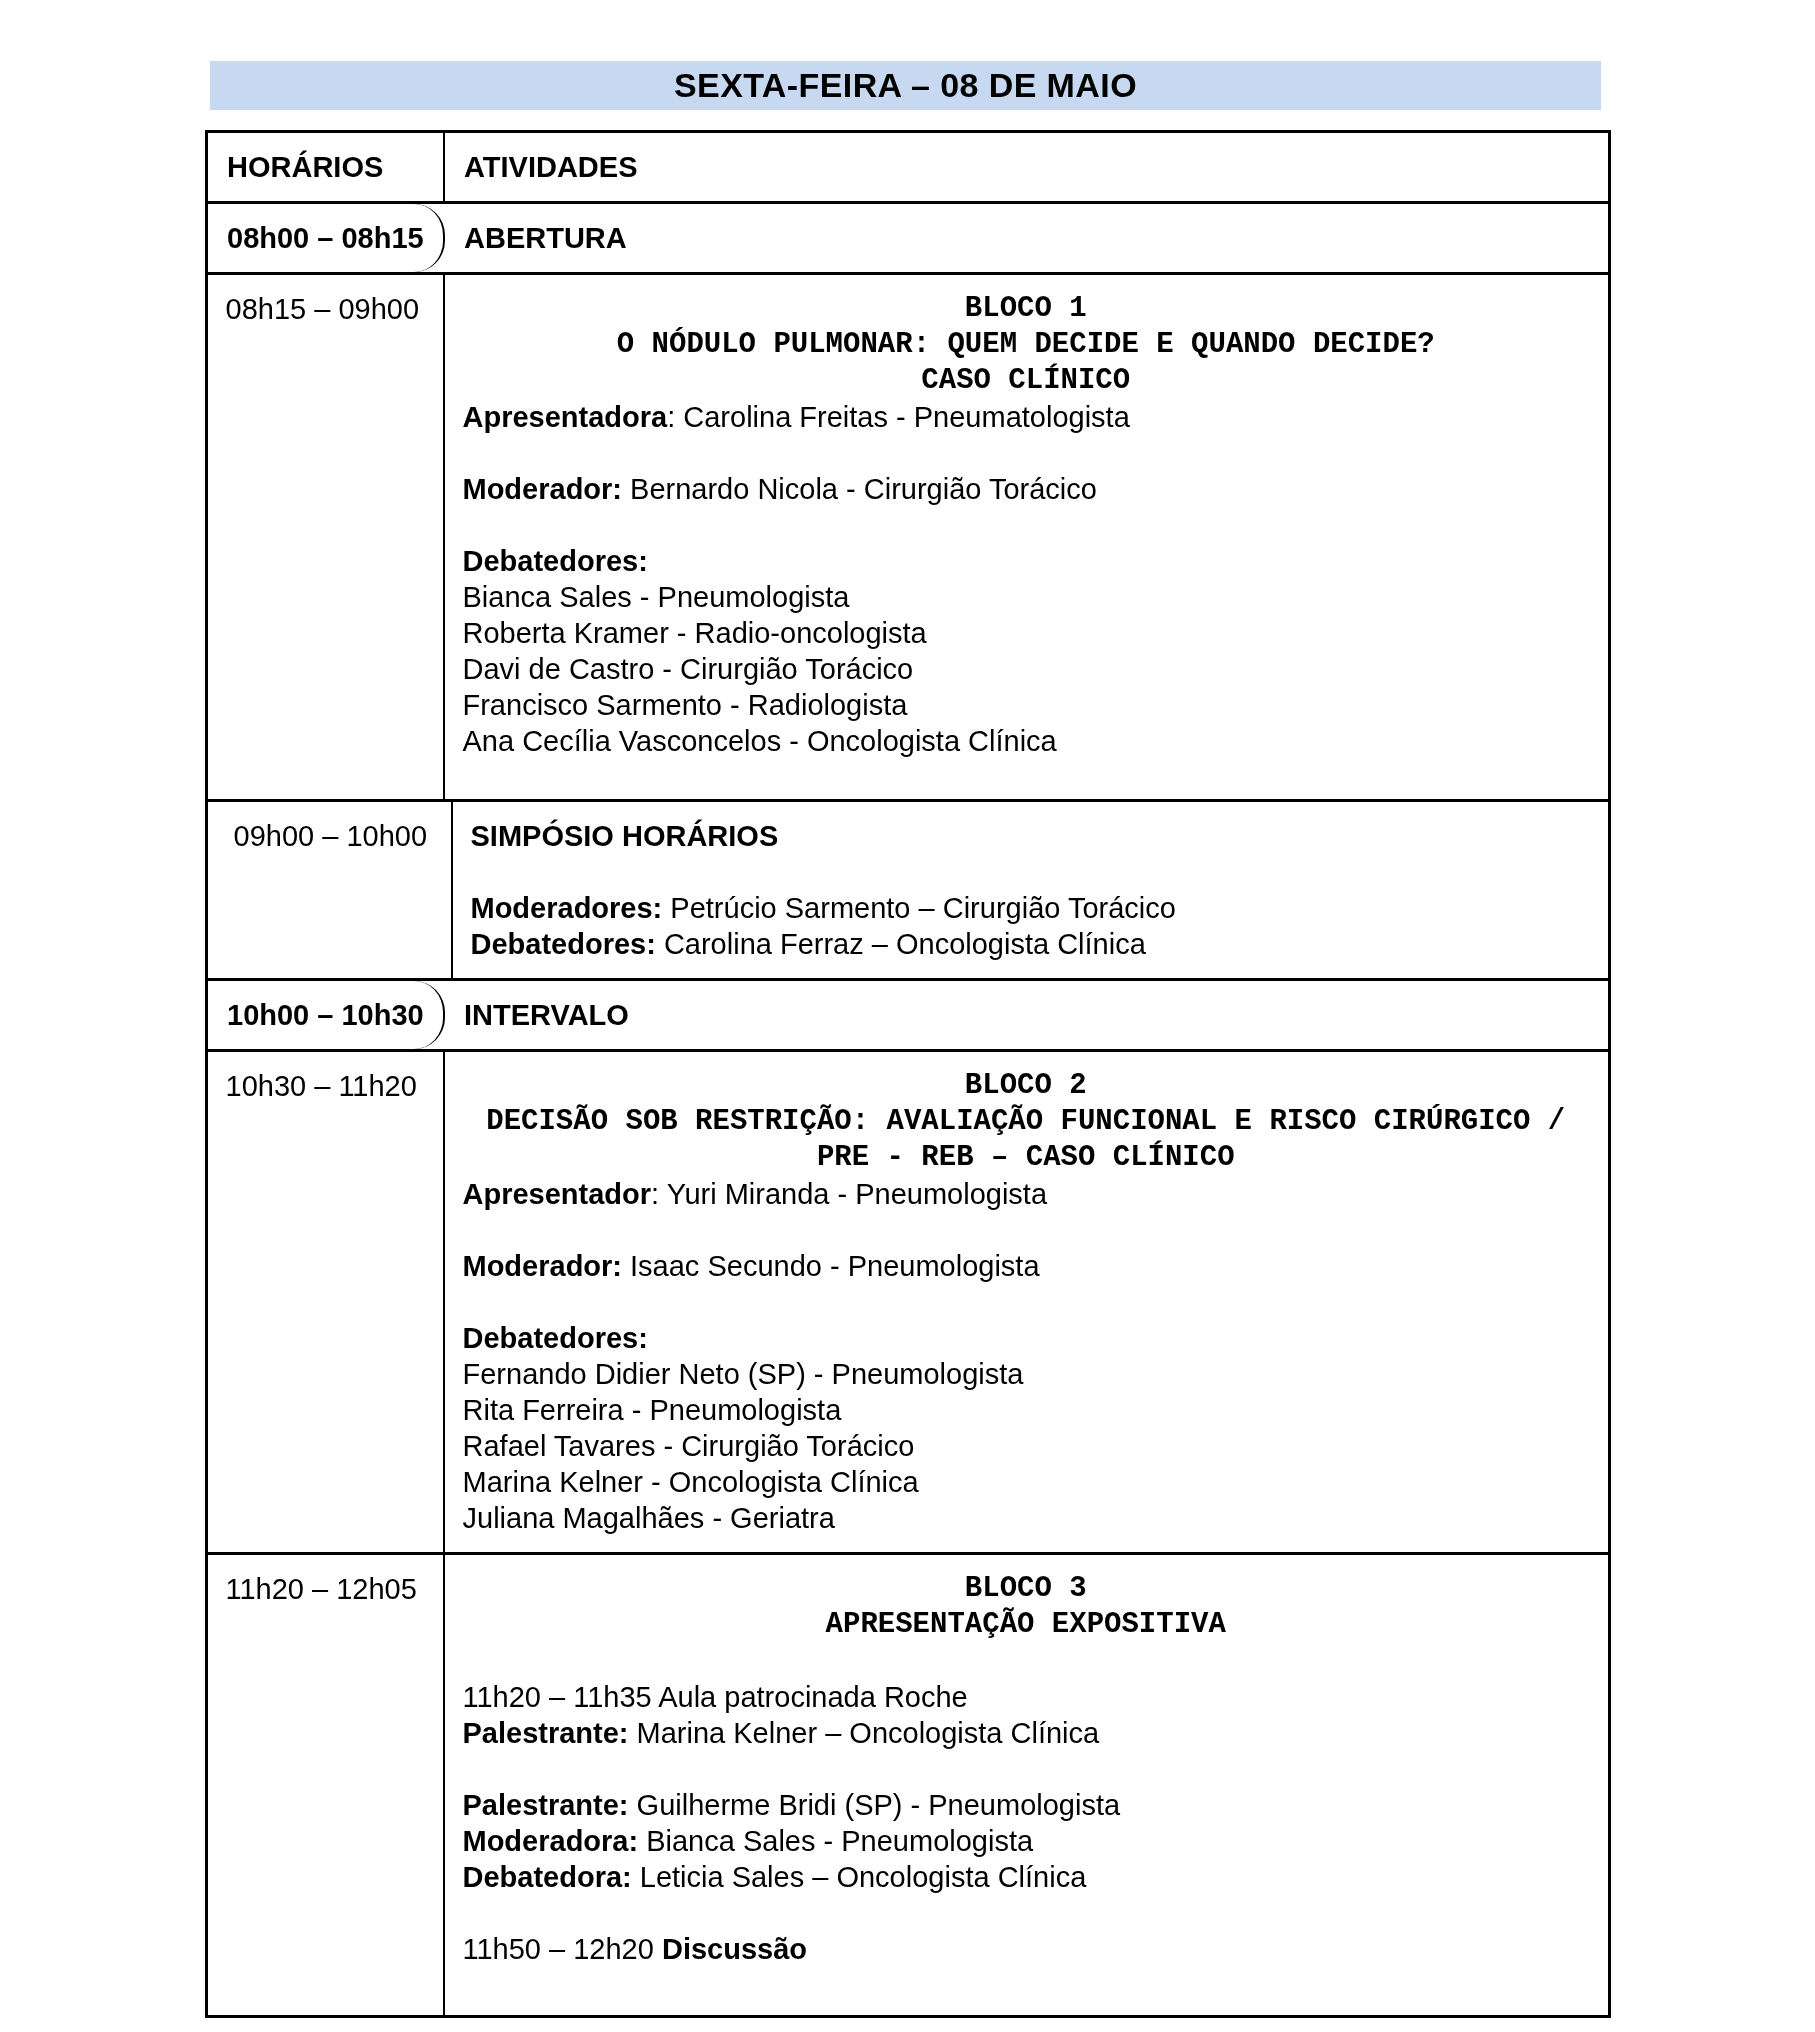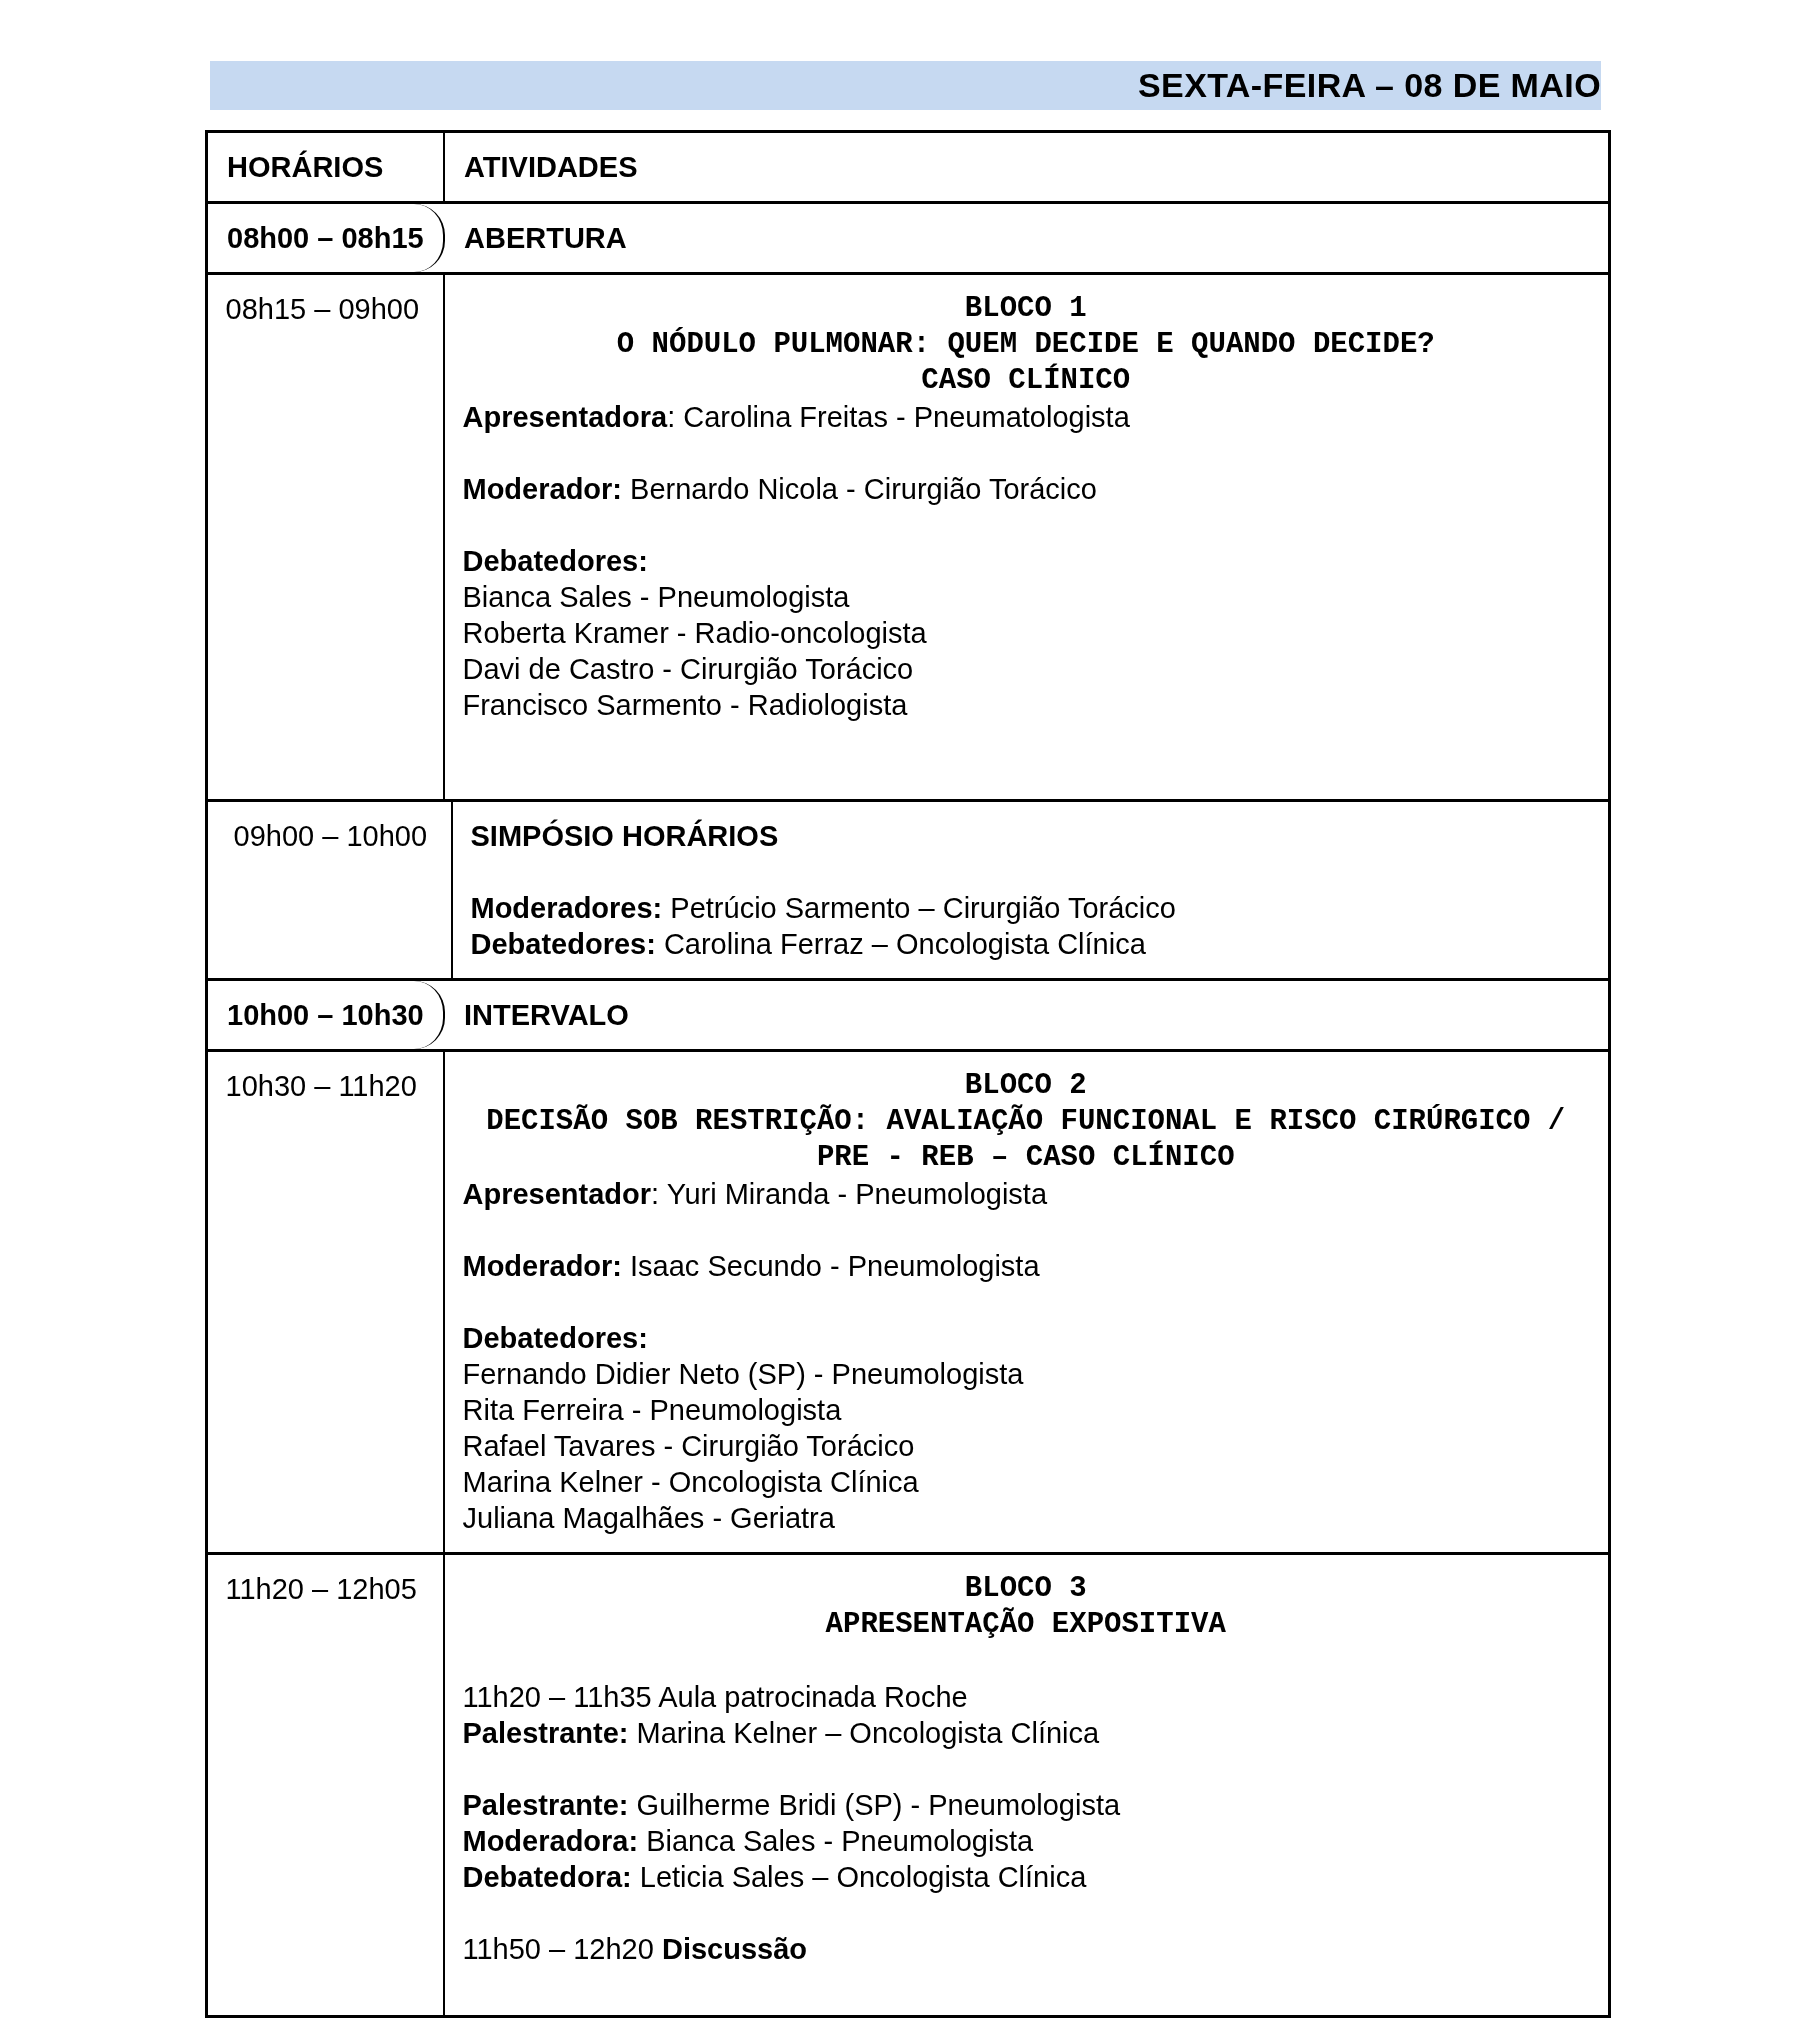--- a/index.html
+++ b/index.html
@@ -11,21 +11,21 @@
     color: #000000;
     font-family: "Liberation Sans", "DejaVu Sans", sans-serif;
     font-size: 29px;
     overflow: hidden;
   }
   .title-bar {
     margin: 61px 0 0 210px;
     width: 1391px;
     height: 49px;
     line-height: 49px;
-    text-align: right;
+    text-align: center;
     font-weight: bold;
     font-size: 34px;
     letter-spacing: 0.4px;
   }
   .schedule {
     margin: 20px 0 0 205px;
     width: 1406px;
     border: 3.2px solid #000;
   }
   .row { display: flex; border-bottom: 3.2px solid #000; }
@@ -74,20 +74,21 @@
             <div class="line center"><b>CASO CLÍNICO</b></div>
             <div class="line"><b>Apresentadora</b><span>: Carolina Freitas - Pneumatologista</span></div>
             <div class="line blank"></div>
             <div class="line"><b>Moderador:</b><span> Bernardo Nicola - Cirurgião Torácico</span></div>
             <div class="line blank"></div>
             <div class="line"><b>Debatedores:</b></div>
             <div class="line"><span>Bianca Sales - Pneumologista</span></div>
             <div class="line"><span>Roberta Kramer - Radio-oncologista</span></div>
             <div class="line"><span>Davi de Castro - Cirurgião Torácico</span></div>
             <div class="line"><span>Francisco Sarmento - Radiologista</span></div>
+            <div class="line"><span>Ana Cecília Vasconcelos - Oncologista Clínica</span></div>
           </div>
         </div>
         <div class="row r2">
           <div class="cell cell-time">09h00 – 10h00</div>
           <div class="cell cell-activity">
             <div class="line"><b>SIMPÓSIO HORÁRIOS</b></div>
             <div class="line blank"></div>
             <div class="line"><b>Moderadores:</b><span> Petrúcio Sarmento – Cirurgião Torácico</span></div>
             <div class="line"><b>Debatedores:</b><span> Carolina Ferraz – Oncologista Clínica</span></div>
           </div>

